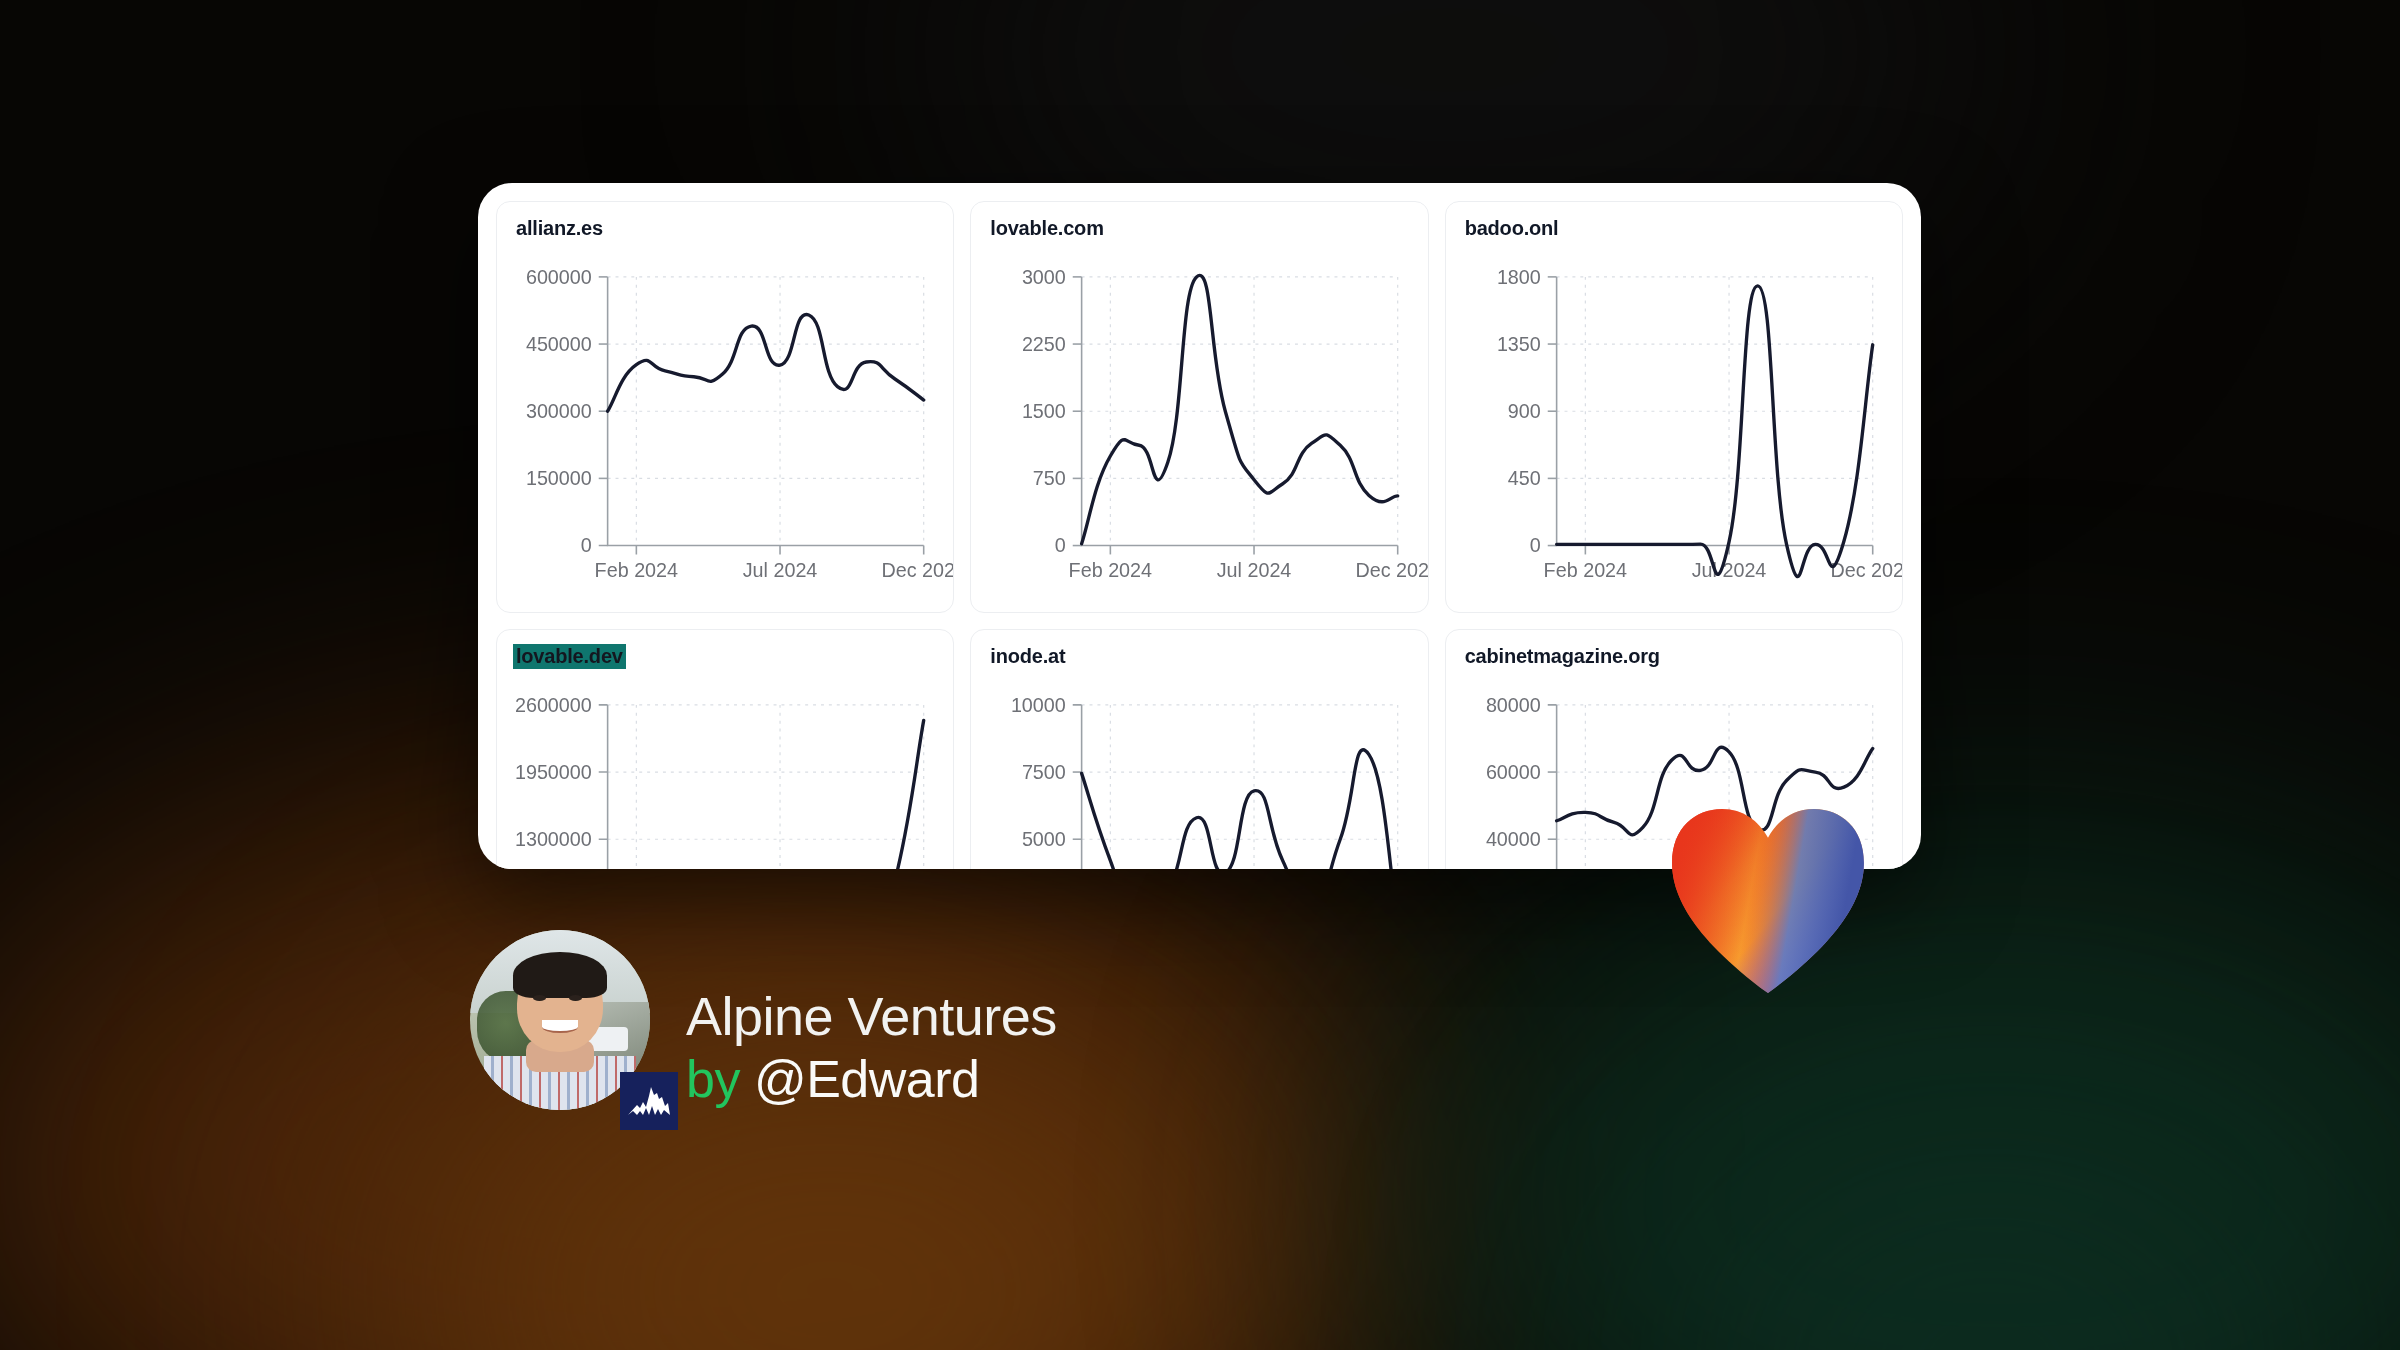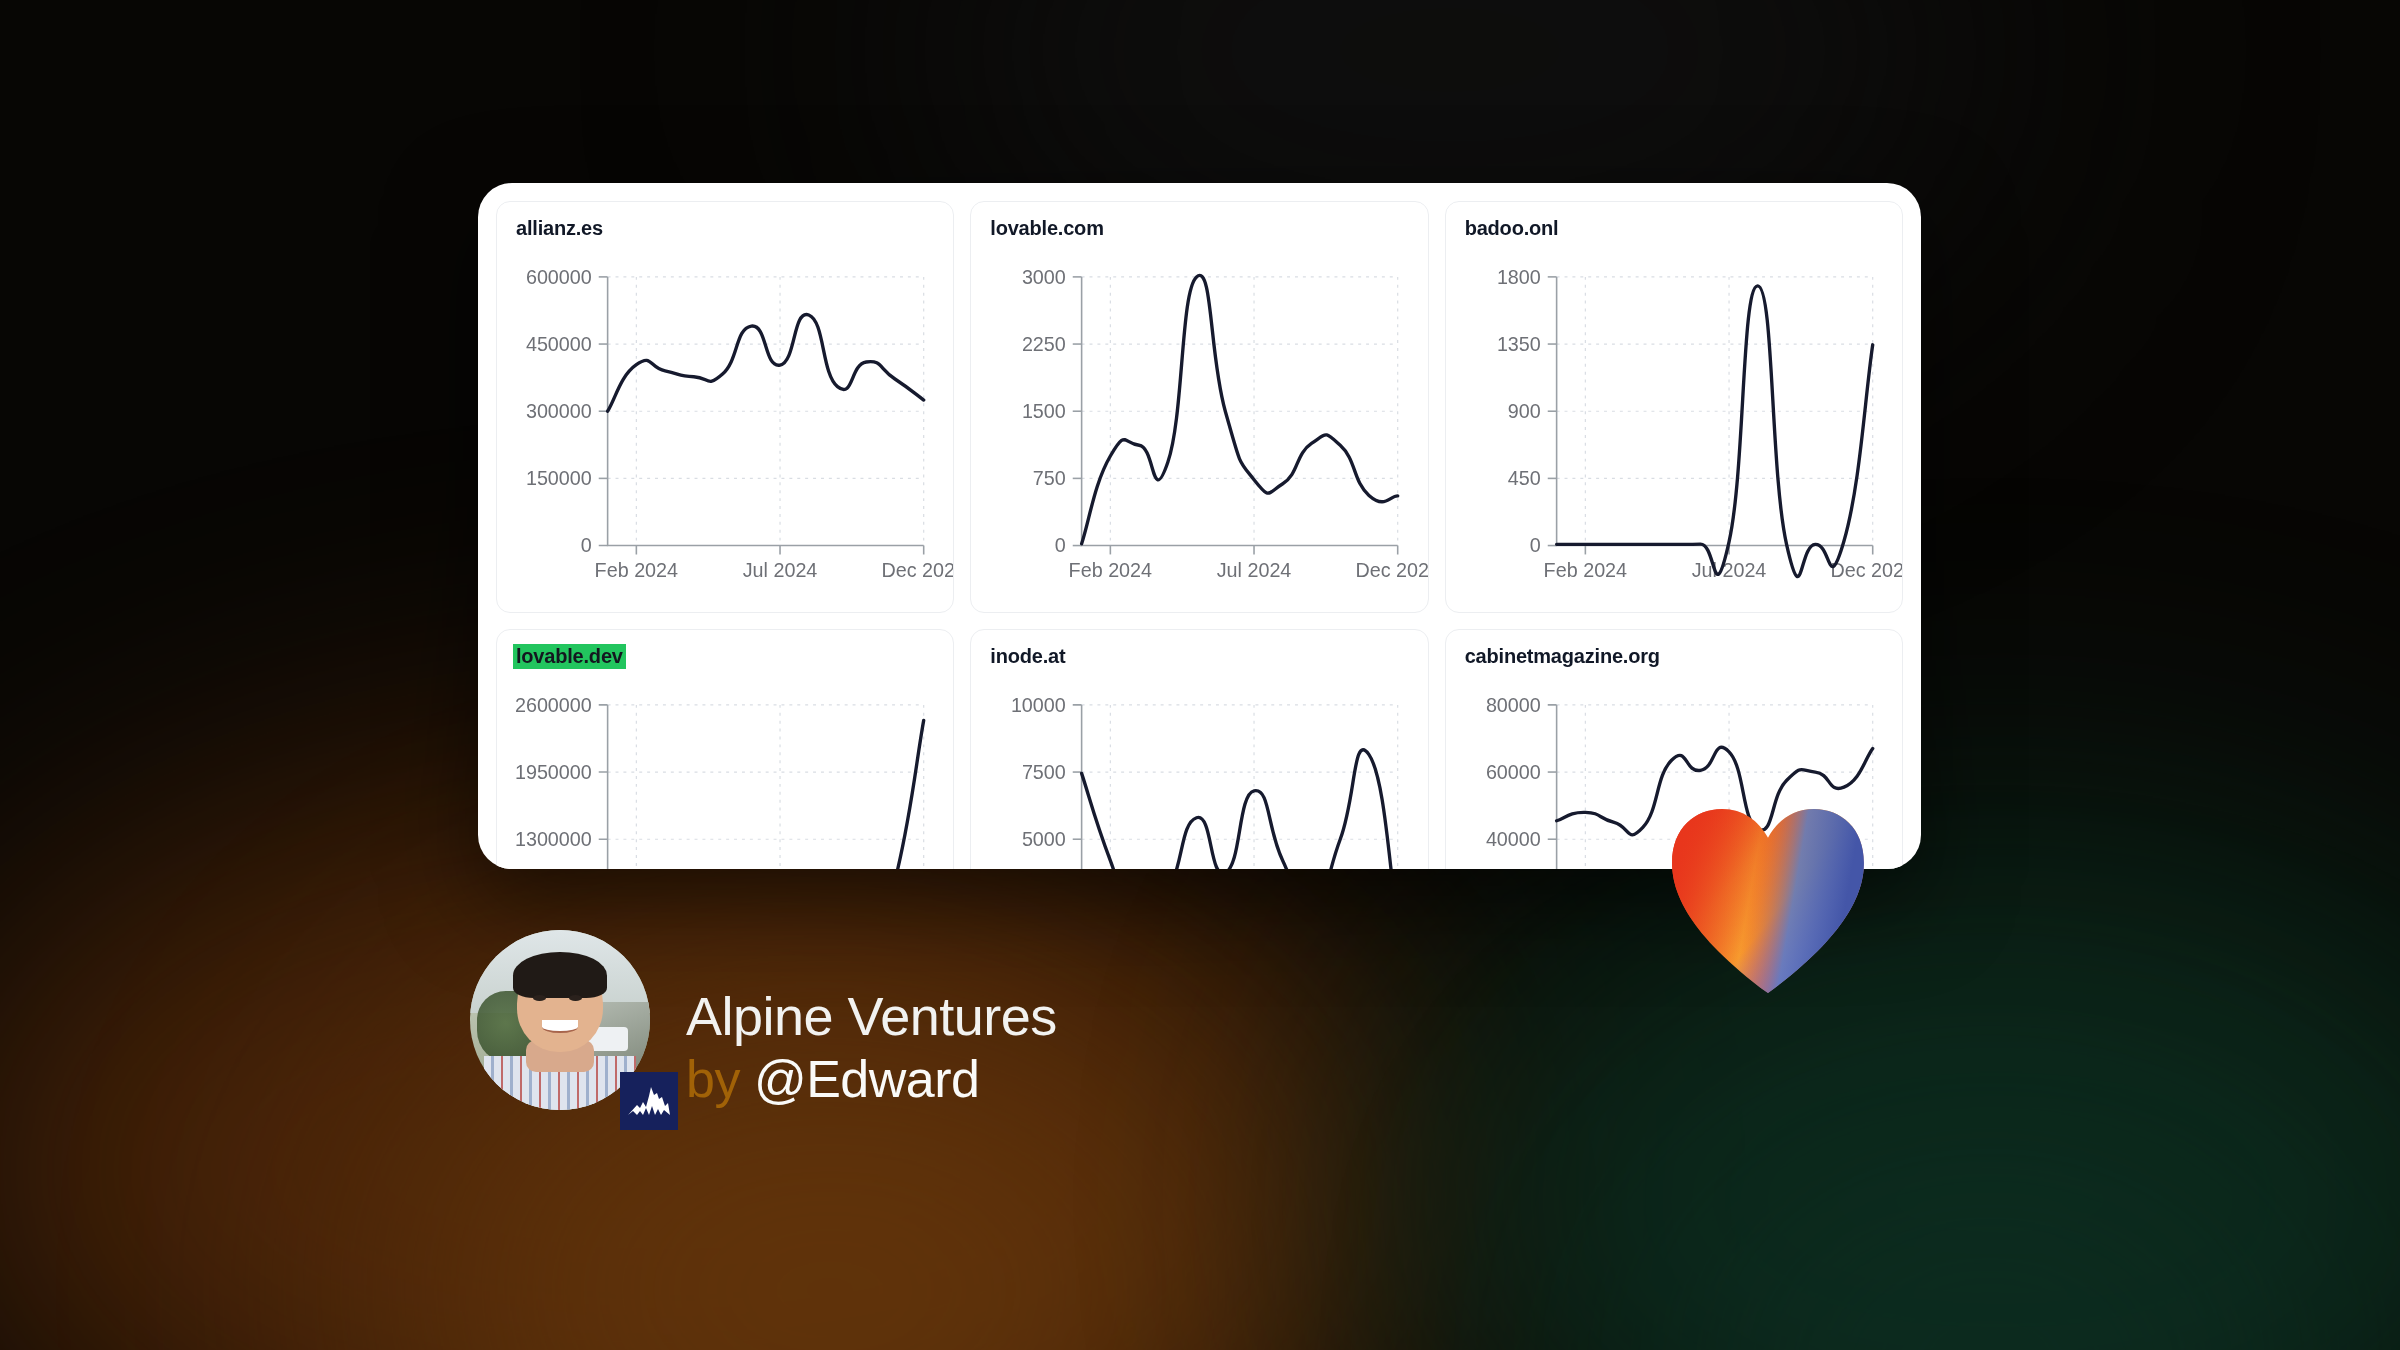--- a/index.html
+++ b/index.html
@@ -29,21 +29,21 @@
     grid-auto-rows:412px; gap:16px; padding:18px 18px 0 18px;
   }
   .chart-card {
     background:#fff; border:1px solid #eceef1; border-radius:14px;
     padding:14px 16px 8px 16px; position:relative; overflow:hidden;
   }
   .chart-title {
     font-size:20px; font-weight:700; color:#111827; letter-spacing:-.2px;
     display:inline-block; line-height:1.15; padding:1px 3px;
   }
-  .chart-title.hl { background:#22c55e; color:#14161f; }
+  .chart-title.hl { background:#0f766e; color:#14161f; }
   .plot-wrap { position:absolute; left:0; right:0; top:44px; bottom:0; }
   .plot-wrap svg { display:block; width:100%; height:100%; }
   .ytick, .xtick { font-size:20px; fill:#6e7076; font-family:"Liberation Sans", sans-serif; }
   .ytick { text-anchor:end; }
   .xtick { text-anchor:middle; }
   .axis-line { stroke:#9aa0a6; stroke-width:1.6; fill:none; }
   .grid-line { stroke:#d9dde3; stroke-width:1.2; stroke-dasharray:3 5; fill:none; }
   .series-line { stroke:#161a2e; stroke-width:3.4; fill:none; stroke-linecap:round; stroke-linejoin:round; }
 
   
@@ -69,21 +69,21 @@
   #avatar .eyeL, #avatar .eyeR { position:absolute; top:36%; width:7%; height:3.4%; background:#2a211c; border-radius:50%; }
   #avatar .eyeL { left:35%; } #avatar .eyeR { left:55%; }
   #avatar .smile{ position:absolute; left:40%; top:50%; width:20%; height:7%; background:#fff; border-radius:0 0 50% 50%; border-bottom:2px solid #a8654c; }
   #avatar-badge {
     position:absolute; right:-28px; bottom:-20px; width:58px; height:58px;
     background:#16215c; display:flex; align-items:center; justify-content:center;
   }
   #footer-text { display:flex; flex-direction:column; }
   #account-name { font-size:54px; color:#f2f2f0; line-height:1.18; font-weight:400; letter-spacing:-.5px; }
   #byline { font-size:52px; line-height:1.18; font-weight:400; letter-spacing:-.5px; color:#fafaf8; }
-  #byline .by-word { color:#a16207; }
+  #byline .by-word { color:#22c55e; }
 </style>
 </head>
 <body>
 
 <div id="bg-layer">
   <div class="glow" id="glow-top"></div>
   <div class="glow" id="glow-warm"></div>
   <div class="glow" id="glow-amber"></div>
   <div class="glow" id="glow-green"></div>
   <div class="glow" id="glow-teal"></div>

